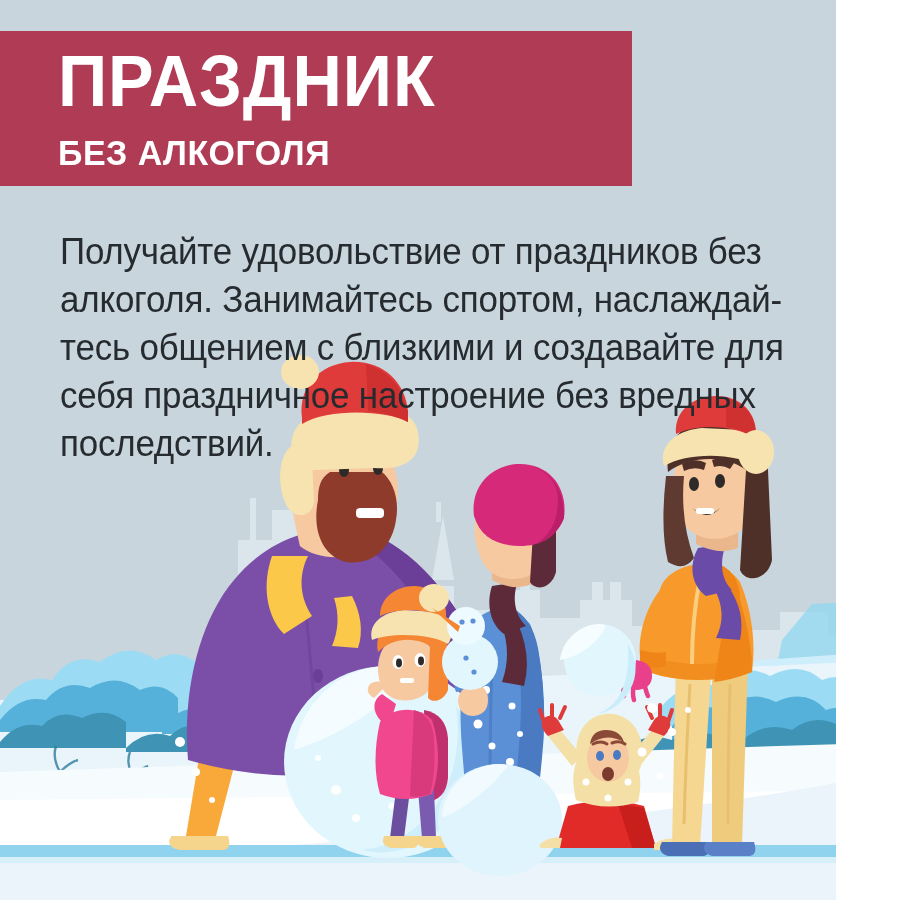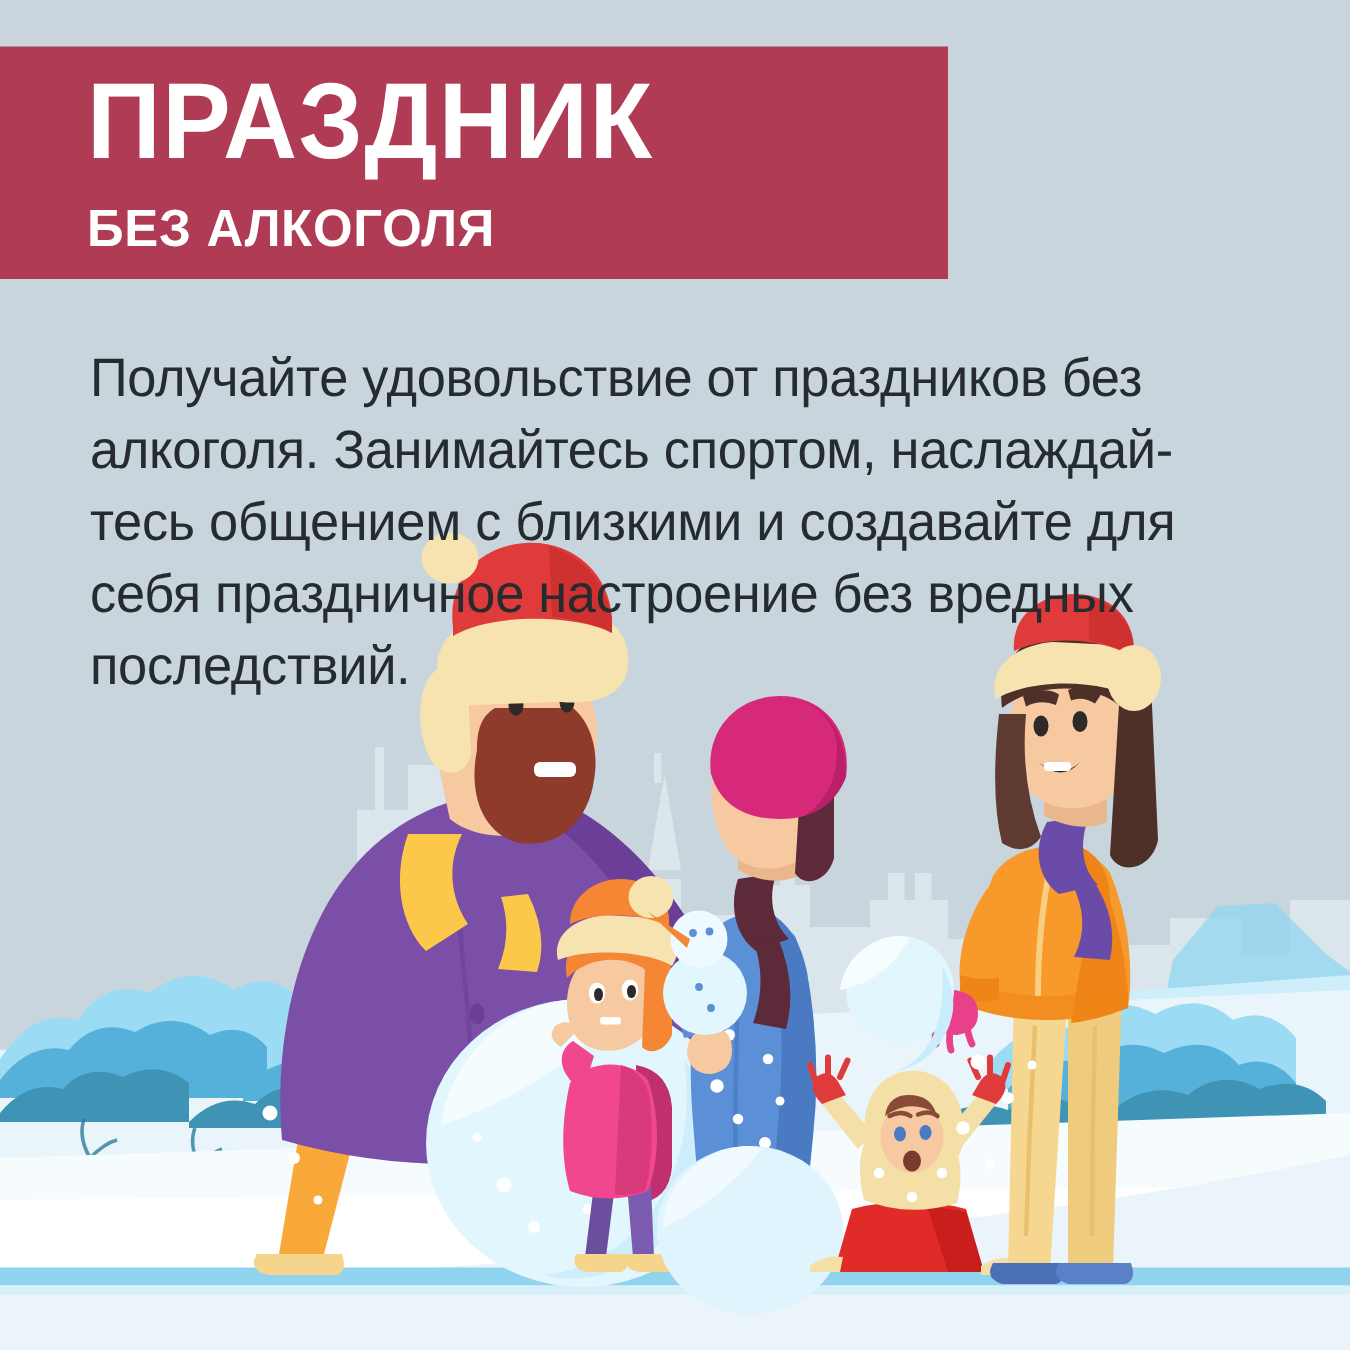--- a/index.html
+++ b/index.html
@@ -2,21 +2,21 @@
 <html><head>
 <meta charset="utf-8">
 <style>
   html, body {
     margin: 0;
     padding: 0;
     background: #ffffff;
   }
   #poster {
     position: relative;
-    width: 900px;
+    width: 836px;
     height: 900px;
     overflow: hidden;
     background: #c9d5dd;
     font-family: "Liberation Sans", sans-serif;
   }
 
   
   #banner {
     position: absolute;
     left: 0;

